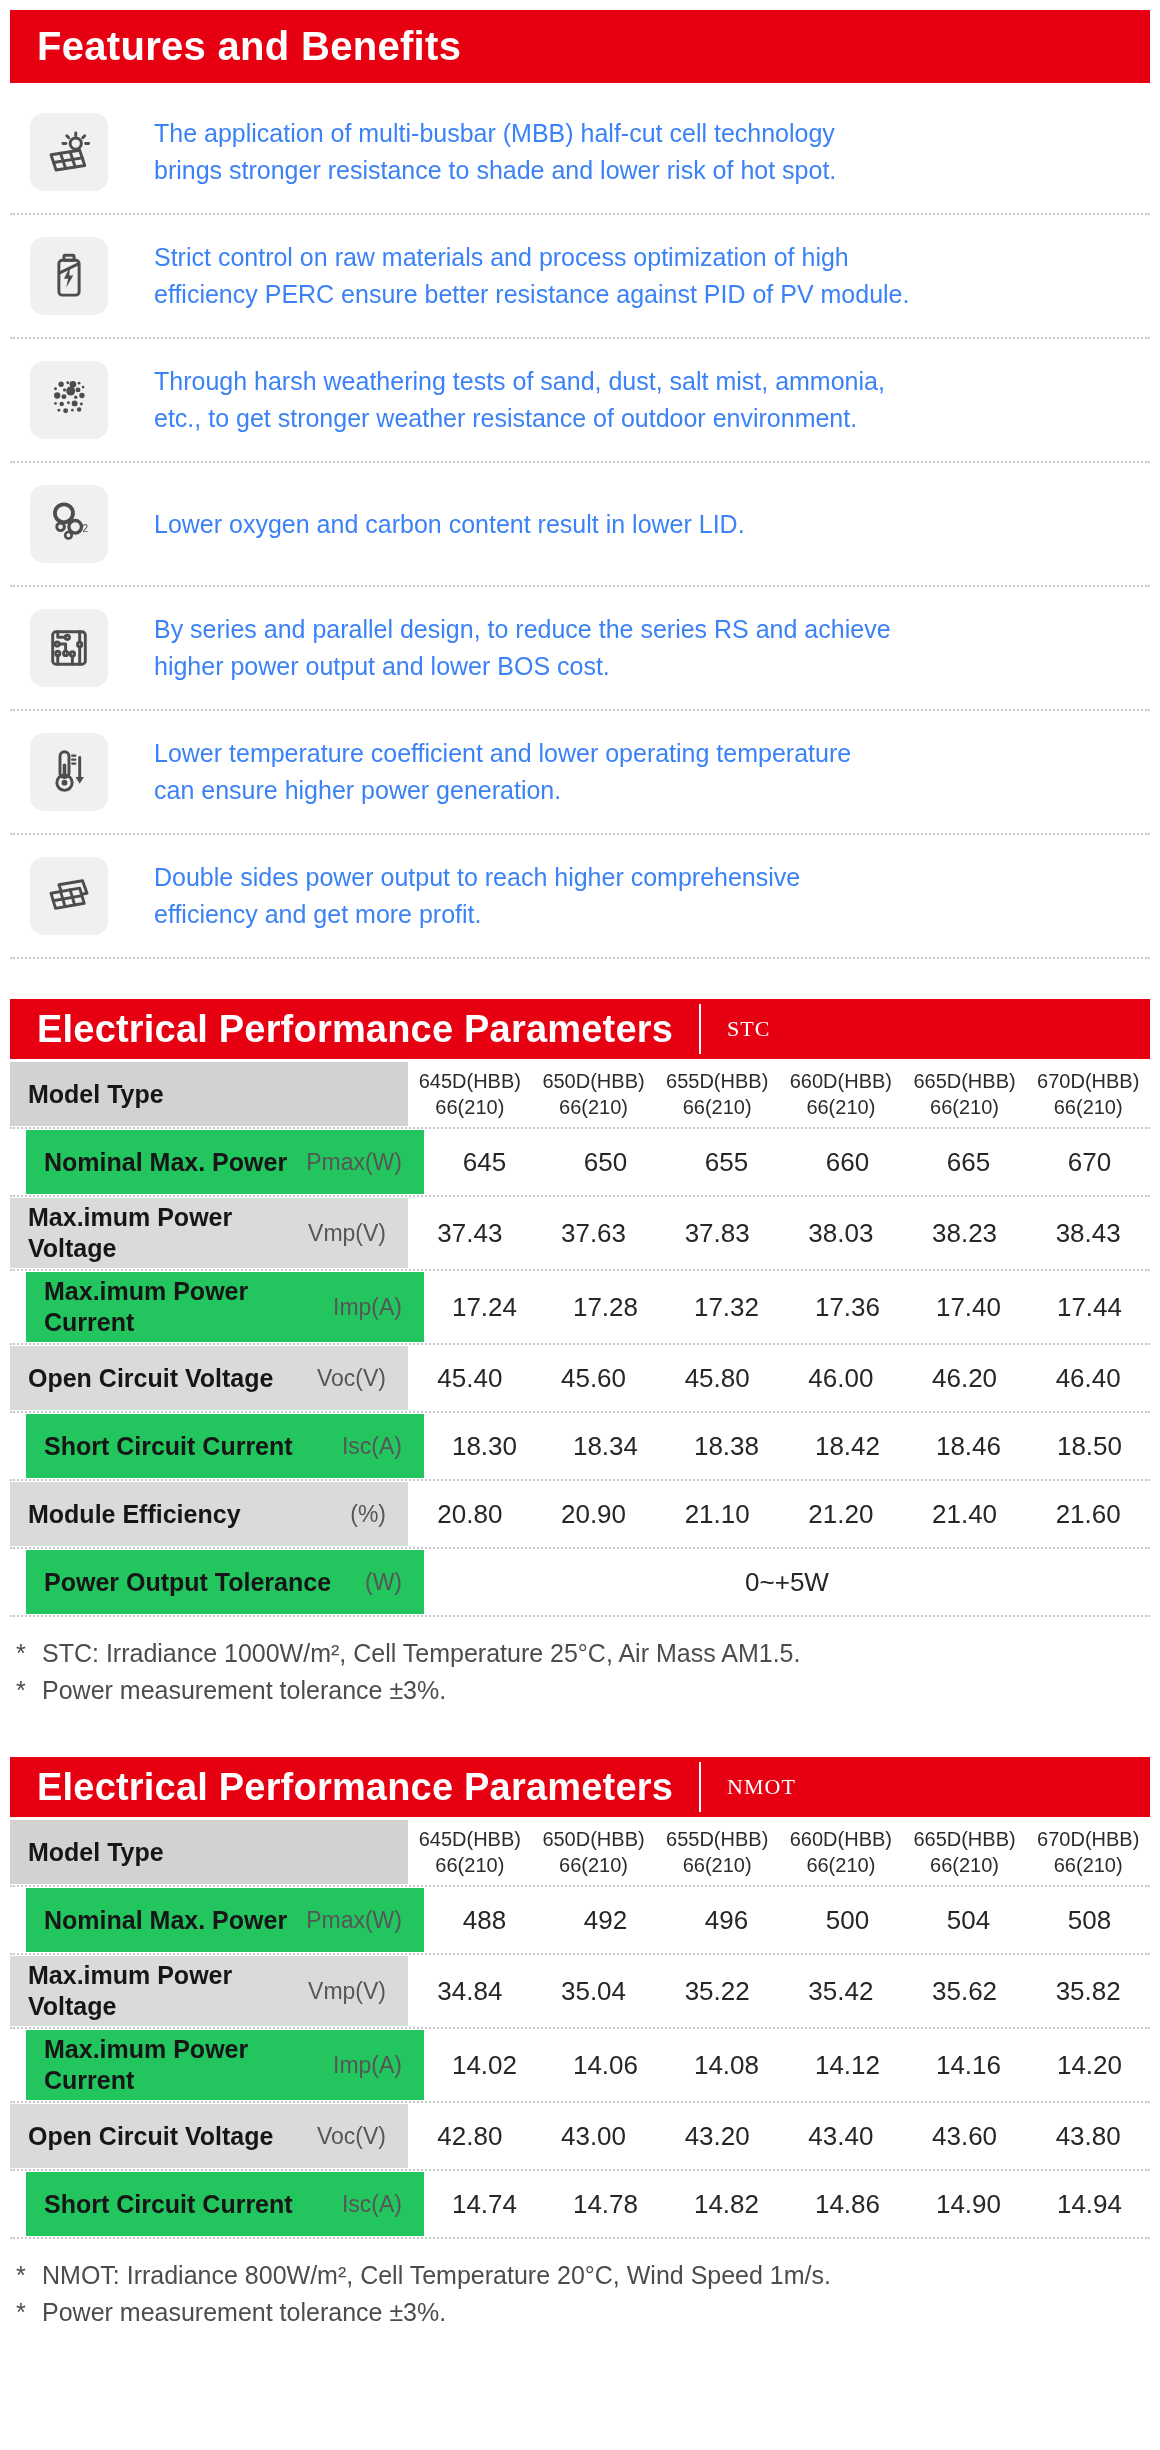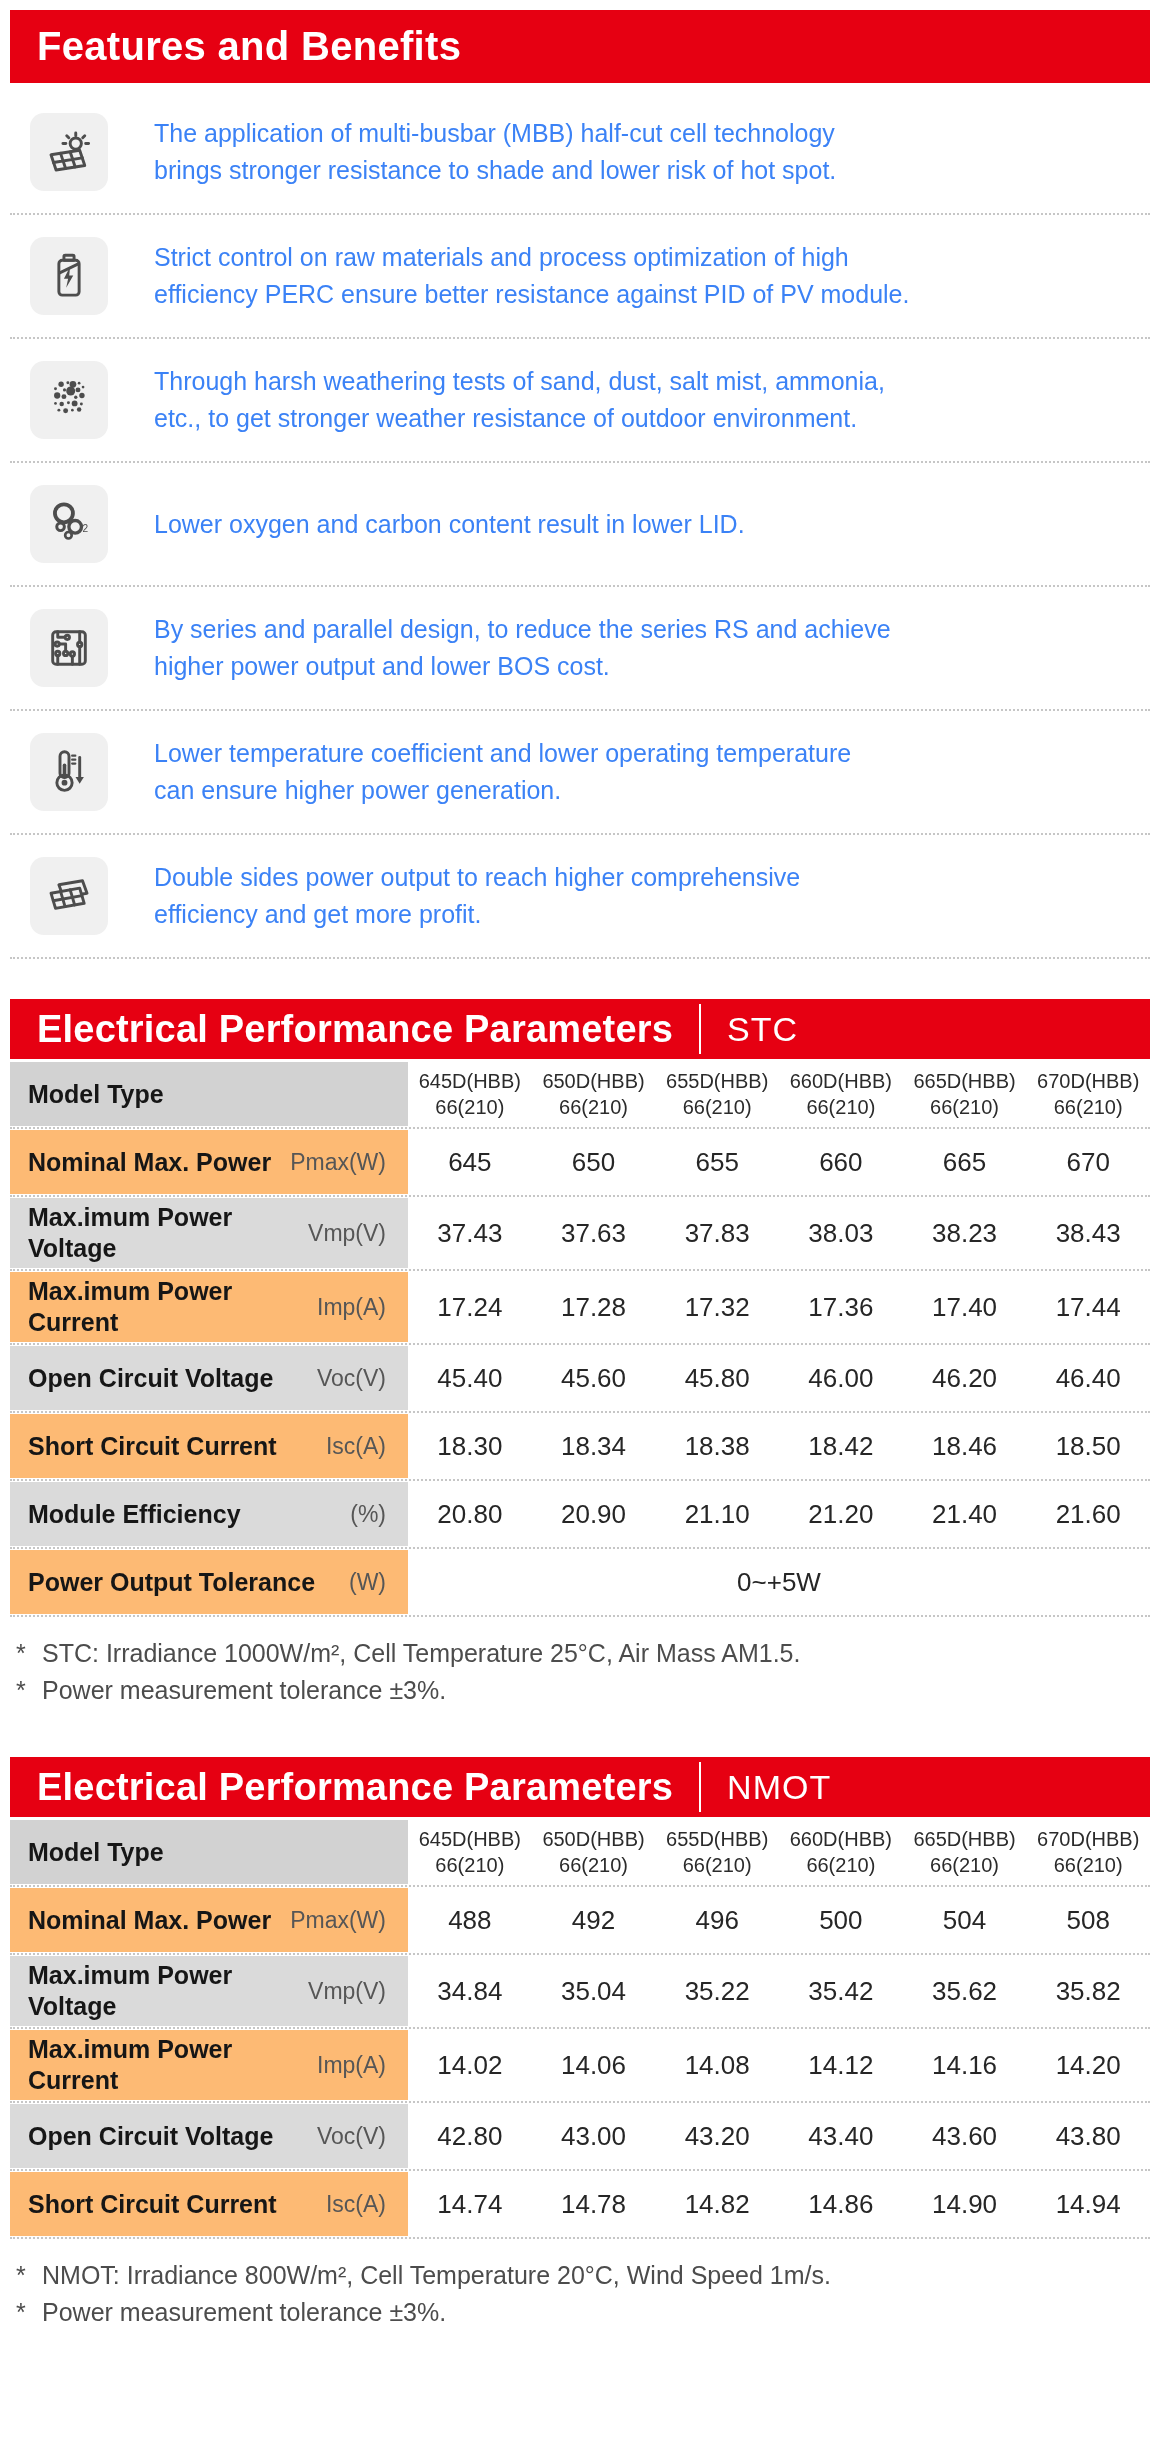--- a/index.html
+++ b/index.html
@@ -13,21 +13,21 @@
 
   
   .red-bar {
     height: 73px; background: #e60012;
     display: flex; align-items: center; padding-left: 27px;
   }
   .red-bar .big-title { font-size: 40px; font-weight: bold; color: #fff; letter-spacing: 0.3px; }
   .param-bar { height: 60px; }
   .param-title { font-size: 38px; font-weight: bold; color: #fff; letter-spacing: 0.2px; }
   .param-divider { width: 2px; height: 50px; background: #ffffff; margin: 0 26px; flex: none; }
-  .param-cond { font-size: 34px; font-weight: 400; color: #fff; letter-spacing: 1px; }
+  .param-cond { font-size: 22px; font-weight: 400; color: #fff; letter-spacing: 1px; font-family: Liberation Serif, serif; }
 
   
   .features { margin-top: 8px; }
   .feature-item { display: flex; align-items: center; padding: 22px 0 22px 20px; }
   .icon-box {
     width: 78px; height: 78px; border-radius: 14px; background: #f0f0f0;
     display: flex; align-items: center; justify-content: center; flex: none;
   }
   .icon-box svg { width: 54px; height: 54px; }
   .feature-text { margin-left: 46px; font-size: 25px; line-height: 37px; color: #3b82f6; }
@@ -37,21 +37,21 @@
   .param-section { margin-top: 40px; }
   .param-section.nmot { margin-top: 48px; }
   .ptable { margin-top: 3px; }
   .t-row { display: flex; align-items: stretch; min-height: 64px; }
   .t-label {
     width: 398px; flex: none; display: flex; align-items: center;
     padding: 4px 0 4px 18px;
   }
   .t-label.header { background: #d2d2d2; }
   .t-label.dark   { background: #dadada; }
-  .t-label.light  { background: #fdba74; }
+  .t-label.light  { background: #22c55e; margin-left: 16px; }
   .t-label .lbl { font-size: 25px; font-weight: bold; color: #161616; line-height: 31px; max-width: 300px; }
   .t-label .sym { margin-left: auto; padding-right: 22px; font-size: 23px; color: #565656; white-space: nowrap; }
   .t-cell {
     flex: 1; display: flex; align-items: center; justify-content: center;
     font-size: 26px; color: #262626; background: #ffffff; text-align: center;
   }
   .t-cell.model { flex-direction: column; font-size: 20px; line-height: 26px; color: #2b2b2b; }
   .t-span-cell {
     flex: 1; display: flex; align-items: center; justify-content: center;
     font-size: 26px; color: #262626; background: #ffffff;

